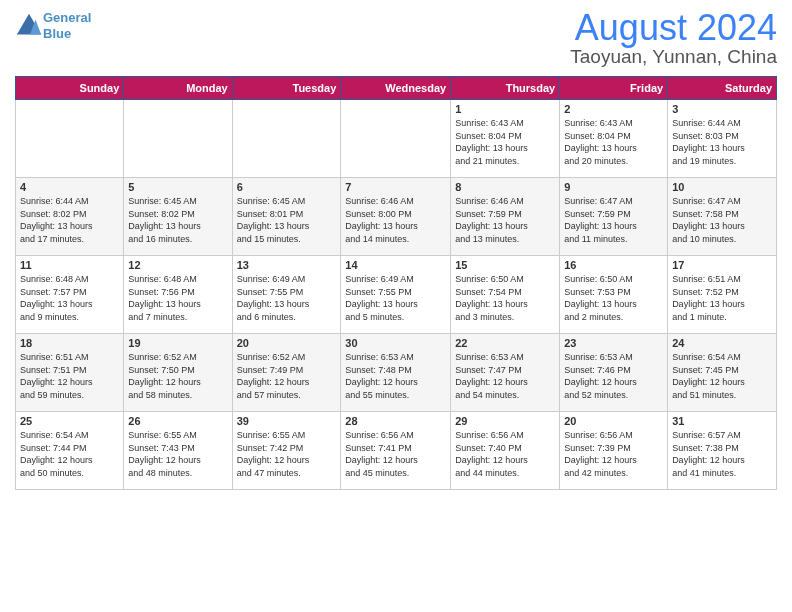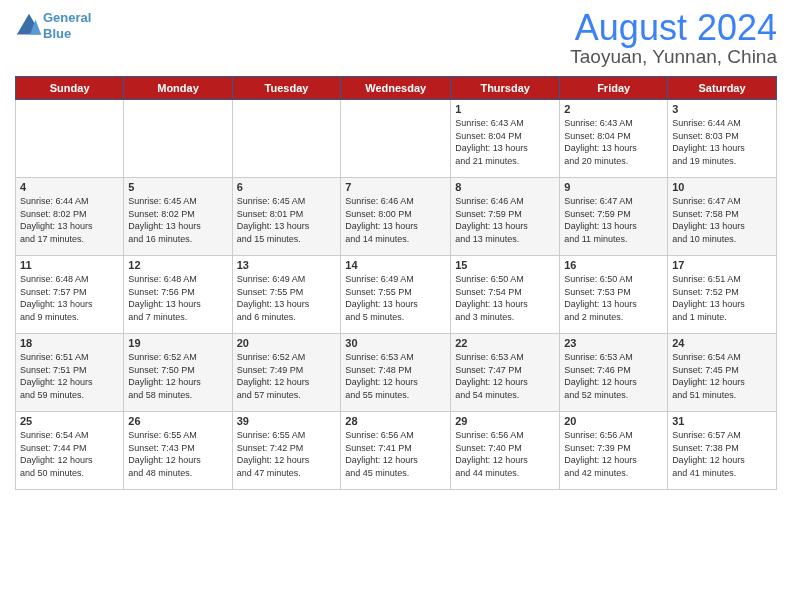--- a/index.html
+++ b/index.html
@@ -50,24 +50,24 @@
     .subtitle {
       font-size: 19px;
       color: #555;
     }
     .calendar {
       width: 100%;
       border-collapse: collapse;
       font-size: 10px;
     }
     .calendar th {
-      background-color: #b91c1c;
+      background-color: #be185d;
       color: #fff;
       padding: 5px 4px;
-      text-align: center;
+      text-align: right;
       font-size: 11px;
       font-weight: bold;
       border: 1px solid #2a5a90;
     }
     .calendar td {
       border: 1px solid #ccc;
       vertical-align: top;
       padding: 3px 4px;
       height: 78px;
       width: 113px;

